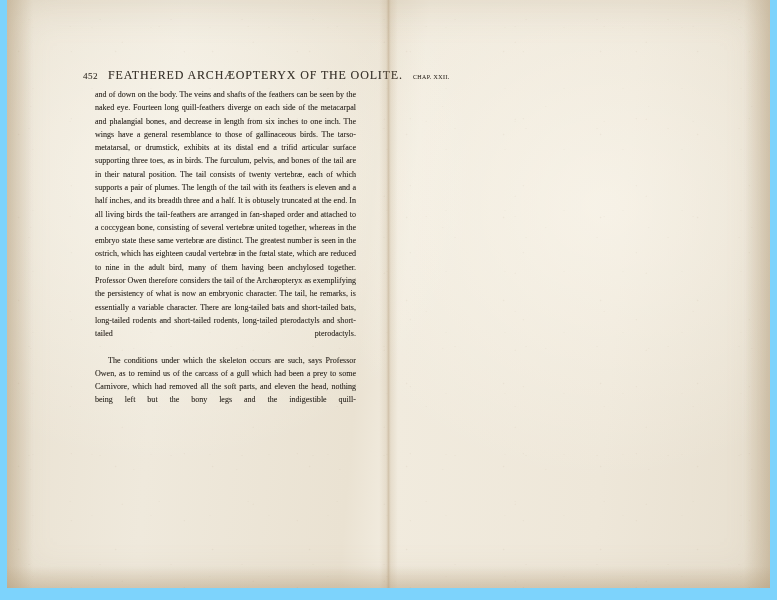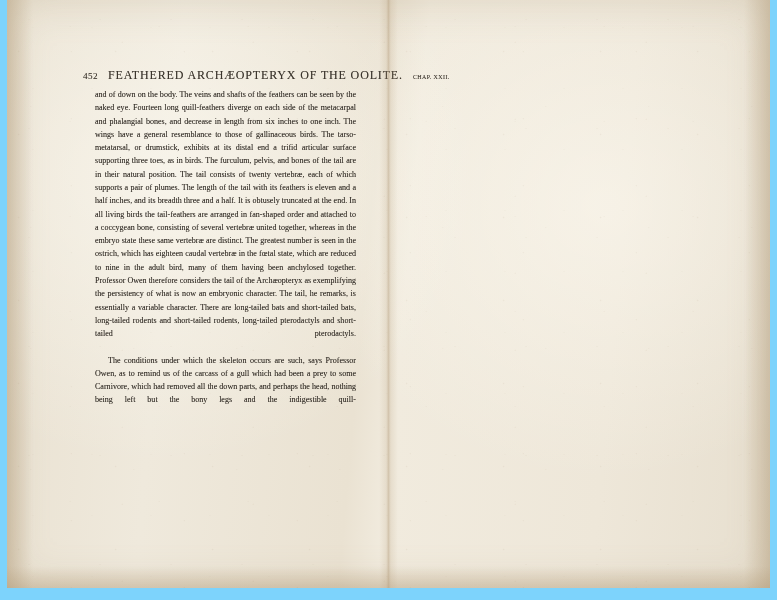--- a/index.html
+++ b/index.html
@@ -167,21 +167,21 @@
     <div id="page-left" class="page">
 
       <div class="running-head rh-left">
         <span class="folio">452</span>
         <span class="rh-title">FEATHERED ARCHÆOPTERYX OF THE OOLITE.</span>
         <span class="rh-chap">CHAP. XXII.</span>
       </div>
 
       <div class="column" id="col-left">
         <p class="cont">and of down on the body. The veins and shafts of the feathers can be seen by the naked eye. Fourteen long quill-feathers diverge on each side of the metacarpal and phalangial bones, and decrease in length from six inches to one inch. The wings have a general resemblance to those of gallinaceous birds. The tarso-metatarsal, or drumstick, exhibits at its distal end a trifid articular surface supporting three toes, as in birds. The furculum, pelvis, and bones of the tail are in their natural position. The tail consists of twenty vertebræ, each of which supports a pair of plumes. The length of the tail with its feathers is eleven and a half inches, and its breadth three and a half. It is obtusely truncated at the end. In all living birds the tail-feathers are arranged in fan-shaped order and attached to a coccygean bone, consisting of several vertebræ united together, whereas in the embryo state these same vertebræ are distinct. The greatest number is seen in the ostrich, which has eighteen caudal vertebræ in the fœtal state, which are reduced to nine in the adult bird, many of them having been anchylosed together. Professor Owen therefore considers the tail of the Archæopteryx as exemplifying the persistency of what is now an embryonic character. The tail, he remarks, is essentially a variable character. There are long-tailed bats and short-tailed bats, long-tailed rodents and short-tailed rodents, long-tailed pterodactyls and short-tailed pterodactyls.</p>
-        <p>The conditions under which the skeleton occurs are such, says Professor Owen, as to remind us of the carcass of a gull which had been a prey to some Carnivore, which had removed all the down parts, and perhaps the head, nothing being left but the bony legs and the indigestible quill-</p>
+        <p>The conditions under which the skeleton occurs are such, says Professor Owen, as to remind us of the carcass of a gull which had been a prey to some Carnivore, which had removed all the soft parts, and eleven the head, nothing being left but the bony legs and the indigestible quill-</p>
       </div>
 
     </div>
 
     <div id="page-right" class="page">
 
       
 
       
 

